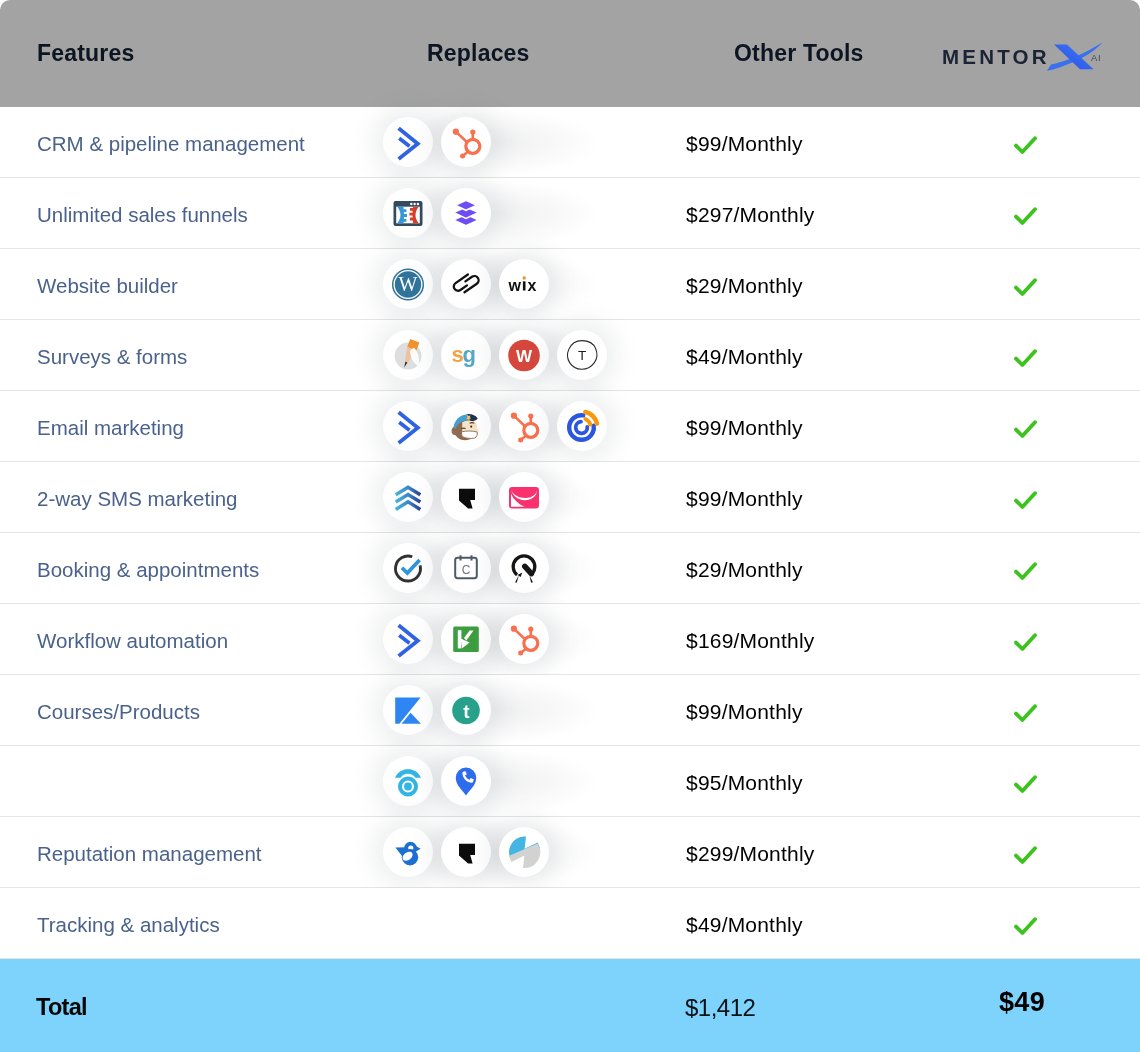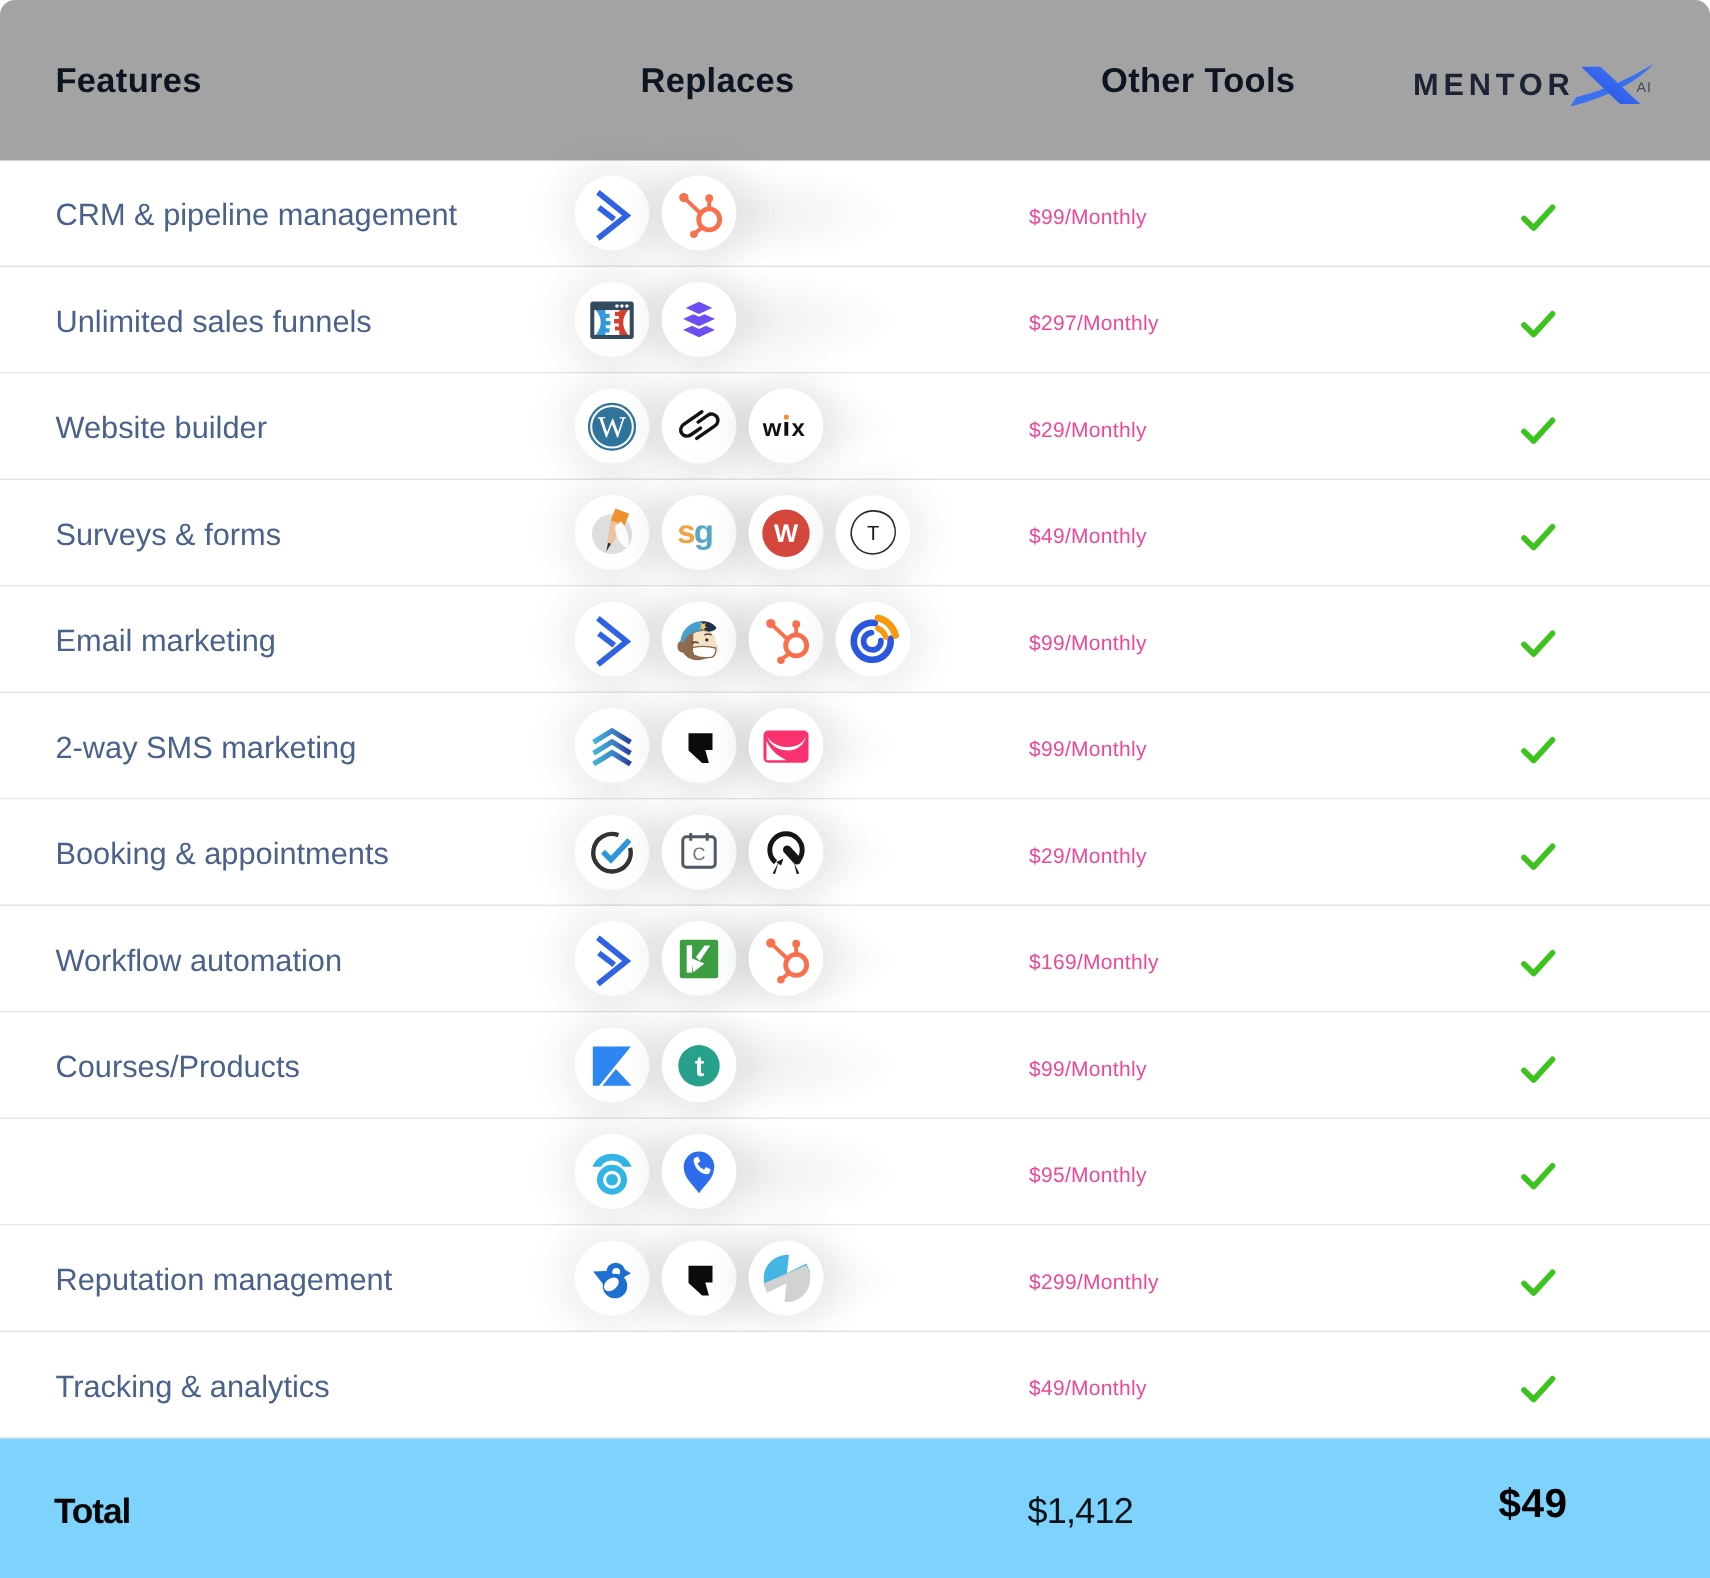--- a/index.html
+++ b/index.html
@@ -3,21 +3,21 @@
 <meta charset="utf-8">
 <style>
   html,body{margin:0;padding:0;background:#ffffff;}
   body{width:1140px;height:1052px;font-family:"Liberation Sans",sans-serif;position:relative;overflow:hidden;}
   .header{position:absolute;left:0;top:0;width:1140px;height:137px;background:#a3a3a3;border-radius:10px 10px 0 0;}
   .h-title{position:absolute;top:0;height:107px;display:flex;align-items:center;font-size:23px;font-weight:700;color:#0d1522;letter-spacing:0.2px;}
   .rows{position:absolute;left:0;top:107px;width:1140px;border-radius:27px;}
   .row{position:relative;width:1140px;height:71px;background:#fff;border-bottom:1px solid #e5e5e5;box-sizing:border-box;}
   .glow{position:absolute;left:345px;top:-12px;width:300px;height:95px;background:radial-gradient(ellipse 50% 50% at 50% 50%, rgba(90,95,105,0.10), rgba(90,95,105,0.0) 70%);pointer-events:none;}
   .feat{position:absolute;left:37px;top:2px;height:70px;display:flex;align-items:center;font-size:20.5px;color:#4a628b;letter-spacing:0px;}
-  .price{position:absolute;left:686px;top:2px;height:70px;display:flex;align-items:center;font-size:14px;color:#ec4899;letter-spacing:0.2px;}
+  .price{position:absolute;left:686px;top:2px;height:70px;display:flex;align-items:center;font-size:21px;color:#000000;letter-spacing:0.2px;}
   .icons{position:absolute;left:383px;top:10px;display:flex;}
   .ic{width:50px;height:50px;border-radius:50%;background:#fff;margin-right:8px;box-shadow:0 0 22px 11px rgba(100,105,115,0.10);display:flex;align-items:center;justify-content:center;position:relative;}
   .ic svg{display:block;}
   .chk{position:absolute;left:1013px;top:3px;height:70px;display:flex;align-items:center;}
   .total{position:absolute;left:0;top:959px;width:1140px;height:93px;background:#7dd3fc;}
   .t-label{position:absolute;left:36px;top:2px;height:93px;display:flex;align-items:center;font-size:23.5px;font-weight:700;color:#060606;letter-spacing:-0.7px;}
   .t-price{position:absolute;left:685px;top:2px;height:93px;display:flex;align-items:center;font-size:24px;font-weight:500;color:#0c1118;letter-spacing:-0.5px;}
   .t-our{position:absolute;left:962px;width:120px;top:0;height:87px;display:flex;align-items:center;justify-content:center;font-size:27px;font-weight:700;color:#000;letter-spacing:0.3px;}
 </style>
 </head>

